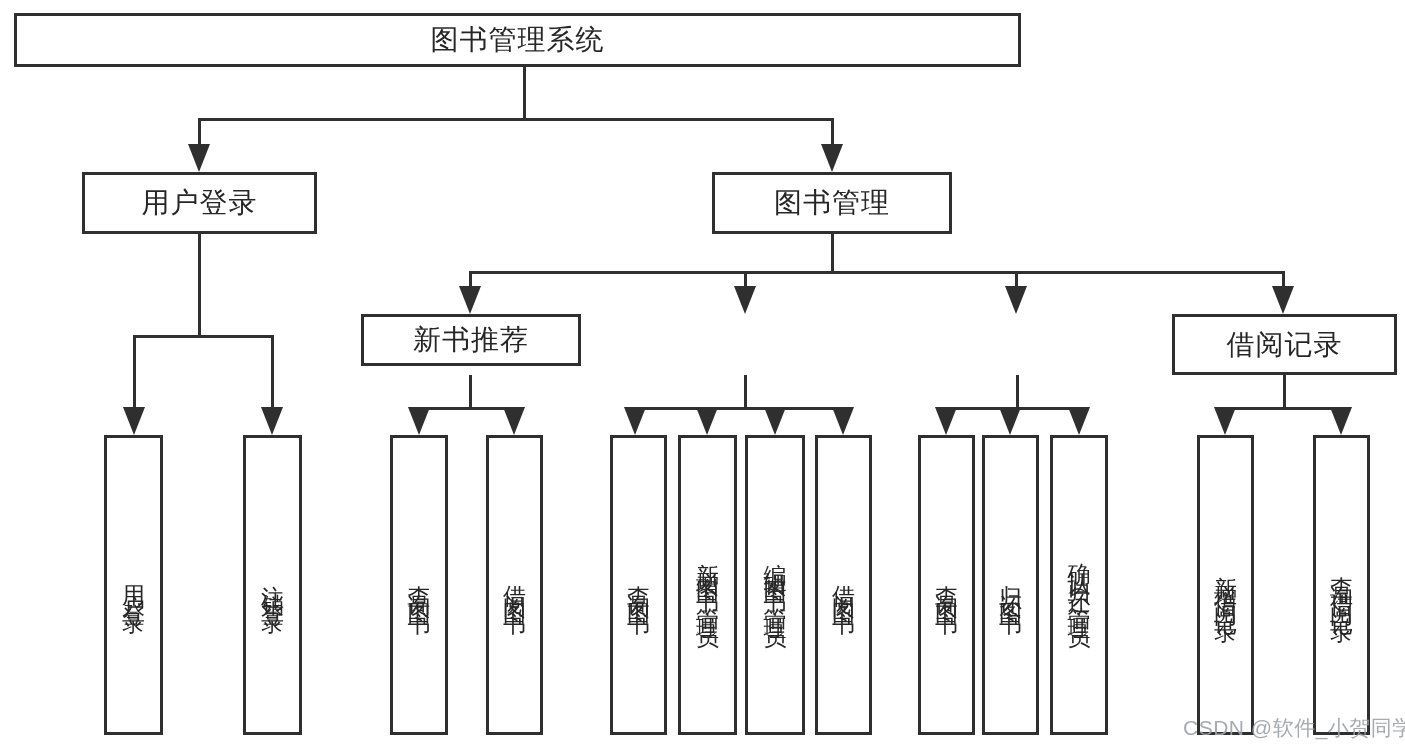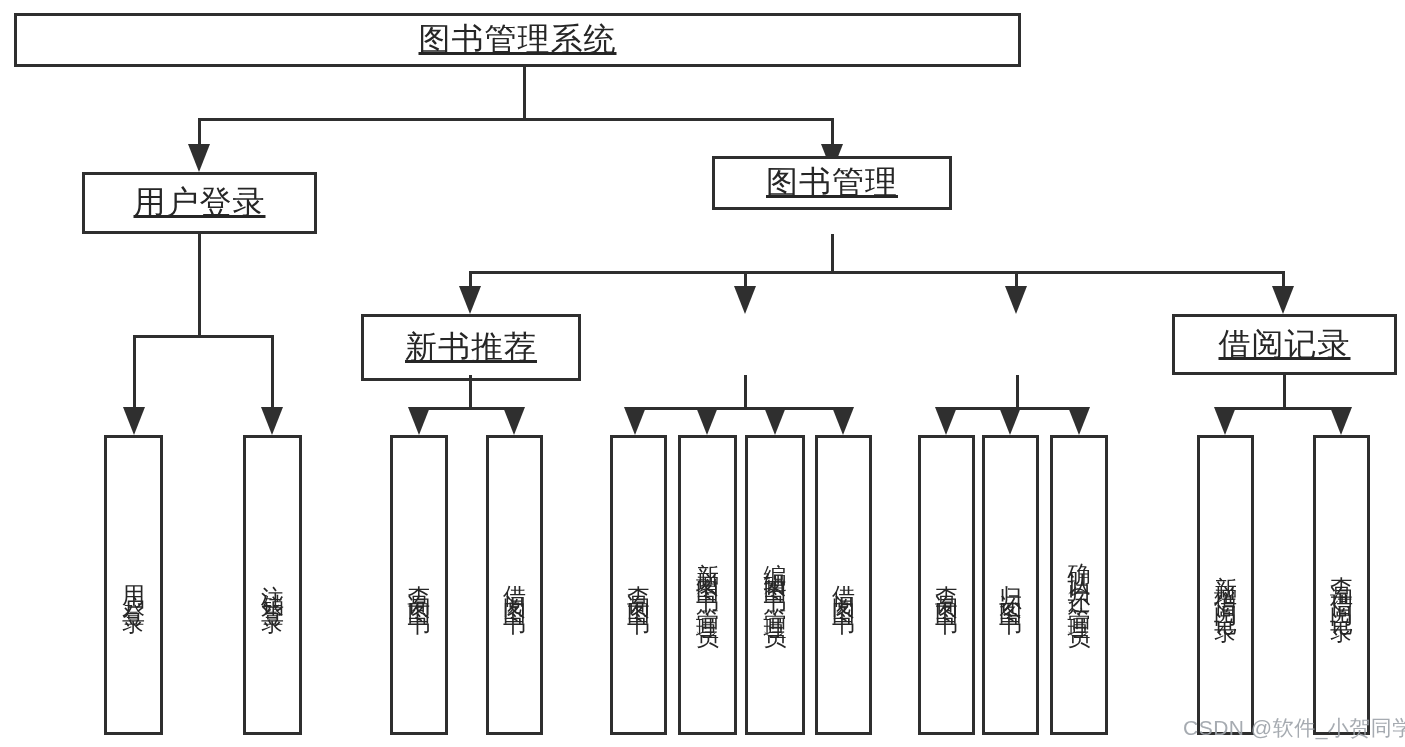--- a/index.html
+++ b/index.html
@@ -14,21 +14,21 @@
   .box {
     position: absolute;
     background: #ffffff;
     border: 3px solid #2f2f2f;
     box-sizing: border-box;
     display: flex;
     align-items: center;
     justify-content: center;
     color: #262626;
   }
-  .h-label { font-size: 32px; letter-spacing: 1px; white-space: nowrap; text-decoration: underline; }
+  .h-label { font-size: 28px; letter-spacing: 1px; white-space: nowrap; }
   .leaf .v-label {
     writing-mode: vertical-rl;
     text-orientation: mixed;
     font-size: 23px;
     letter-spacing: 9px;
     line-height: 1;
     color: #262626;
   }
   .line { position: absolute; background: #2f2f2f; }
   .arrowhead {
@@ -61,21 +61,21 @@
   <div class="line" style="left:523px;top:67px;width:3px;height:51px"></div>
   <div class="line" style="left:198px;top:118px;width:636px;height:3px"></div>
   <div class="line" style="left:198px;top:118px;width:3px;height:28px"></div>
   <div class="arrowhead" style="left:188px;top:144px"></div>
   <div class="line" style="left:831px;top:118px;width:3px;height:28px"></div>
   <div class="arrowhead" style="left:821px;top:144px"></div>
 
   <div class="box" style="left:82px;top:172px;width:235px;height:62px">
     <span class="h-label">用户登录</span>
   </div>
-  <div class="box" style="left:712px;top:156px;width:240px;height:54px">
+  <div class="box" style="left:712px;top:172px;width:240px;height:62px">
     <span class="h-label">图书管理</span>
   </div>
 
   <div class="line" style="left:198px;top:234px;width:3px;height:104px"></div>
   <div class="line" style="left:133px;top:335px;width:141px;height:3px"></div>
   <div class="line" style="left:133px;top:335px;width:3px;height:74px"></div>
   <div class="arrowhead" style="left:123px;top:407px"></div>
   <div class="line" style="left:271px;top:335px;width:3px;height:74px"></div>
   <div class="arrowhead" style="left:261px;top:407px"></div>
 
@@ -83,21 +83,21 @@
   <div class="line" style="left:469px;top:271px;width:816px;height:3px"></div>
   <div class="line" style="left:469px;top:271px;width:3px;height:17px"></div>
   <div class="arrowhead" style="left:459px;top:286px"></div>
   <div class="line" style="left:744px;top:271px;width:3px;height:17px"></div>
   <div class="arrowhead" style="left:734px;top:286px"></div>
   <div class="line" style="left:1015px;top:271px;width:3px;height:17px"></div>
   <div class="arrowhead" style="left:1005px;top:286px"></div>
   <div class="line" style="left:1282px;top:271px;width:3px;height:17px"></div>
   <div class="arrowhead" style="left:1272px;top:286px"></div>
 
-  <div class="box" style="left:361px;top:314px;width:220px;height:67px">
+  <div class="box" style="left:361px;top:314px;width:220px;height:52px">
     <span class="h-label">新书推荐</span>
   </div>
   <div class="box" style="left:1172px;top:314px;width:225px;height:61px">
     <span class="h-label">借阅记录</span>
   </div>
 
   <div class="line" style="left:469px;top:375px;width:3px;height:35px"></div>
   <div class="line" style="left:417px;top:407px;width:101px;height:3px"></div>
   <div class="arrowhead" style="left:408px;top:407px"></div>
   <div class="arrowhead" style="left:503px;top:407px"></div>

